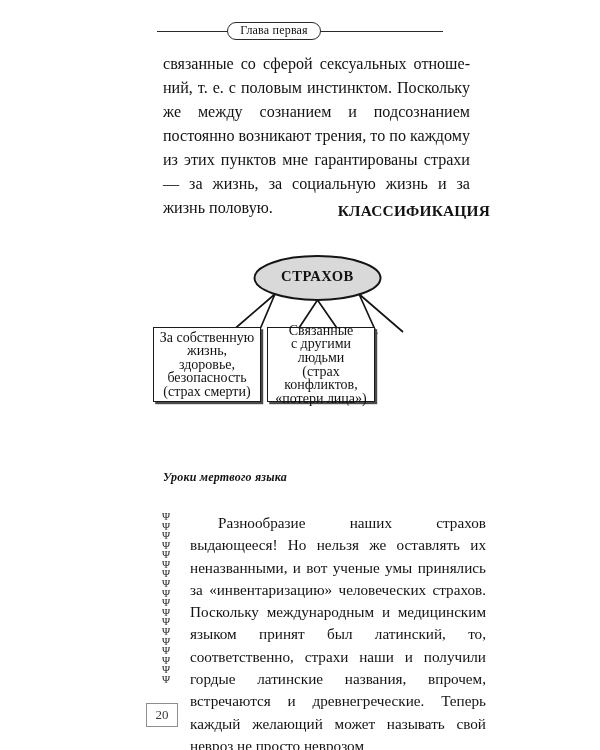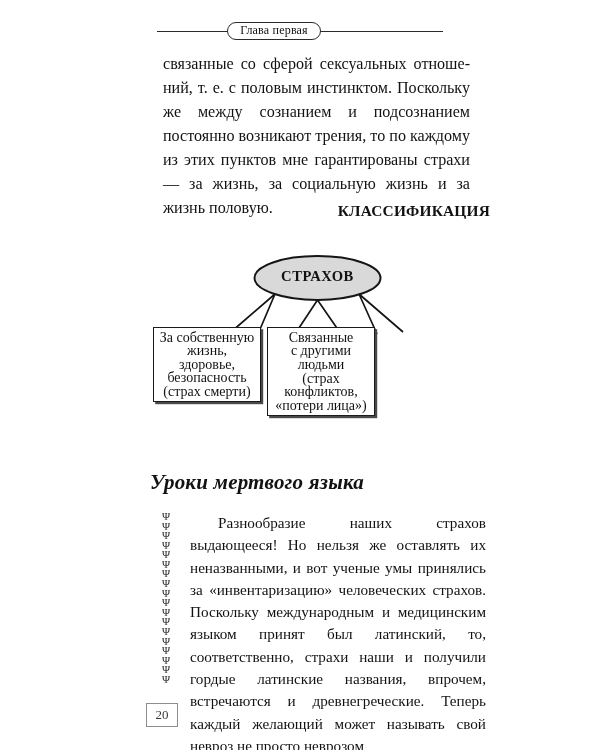--- a/index.html
+++ b/index.html
@@ -111,25 +111,25 @@
   .dbox p {
     margin: 0;
     text-align: center;
     font-size: 14px;
     line-height: 13.6px;
   }
 
   
   .subhead {
     position: absolute;
-    left: 150px;
+    left: 163px;
     top: 470px;
     font-weight: bold;
     font-style: italic;
-    font-size: 21px;
+    font-size: 12px;
     letter-spacing: .2px;
   }
 
   
   #para-bottom {
     position: absolute;
     left: 190px;
     top: 512px;
     width: 296px;
     font-size: 15.2px;
@@ -199,21 +199,21 @@
       <path d="M 172.5 100 L 150 134 M 172.5 100 L 196 134" fill="none" stroke="#151515" stroke-width="1.7"></path>
       <path d="M 214 94 L 232 134 M 214 94 L 258 132" fill="none" stroke="#151515" stroke-width="1.7"></path>
     </svg>
 
     <div class="oval-label" style="top:68px;">СТРАХОВ</div>
 
     <div class="dbox" style="left:8px; top:127px; width:108px; height:75px;">
       <p>За собственную<br>жизнь, здоровье,<br>безопасность<br>(страх смерти)</p>
     </div>
 
-    <div class="dbox" style="left:122px; top:127px; width:108px; height:89px;">
+    <div class="dbox" style="left:122px; top:127px; width:108px; height:75px;">
       <p>Связанные<br>с другими людьми<br>(страх конфликтов,<br>«потери лица»)</p>
     </div>
 
   </div>
 
   <div class="subhead">Уроки мертвого языка</div>
 
   <div class="ornament">
       <span>Ψ</span>
       <span>Ψ</span>

